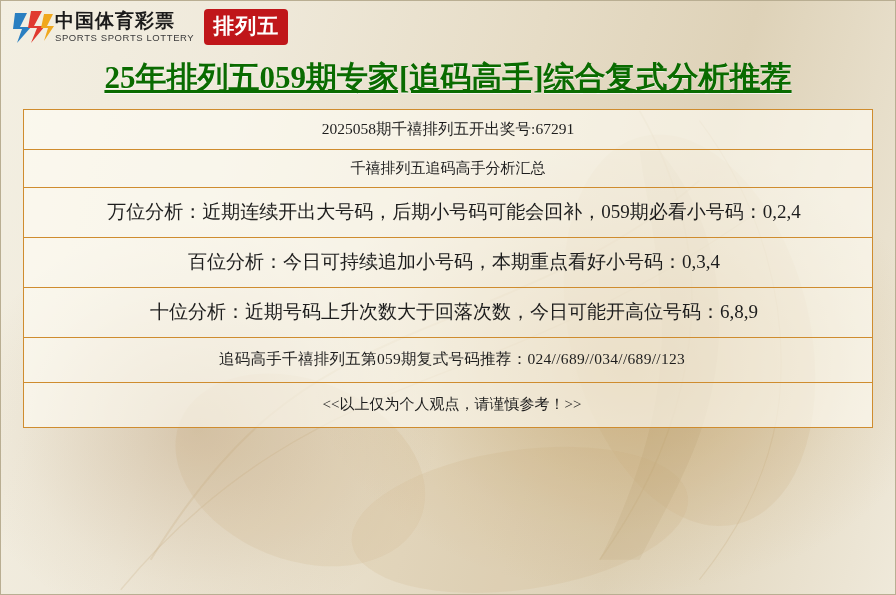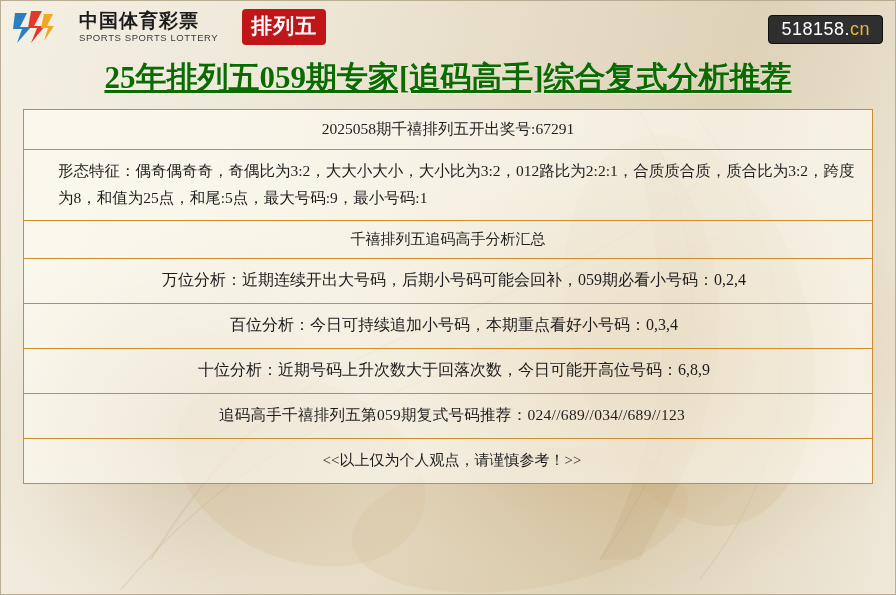--- a/index.html
+++ b/index.html
@@ -33,21 +33,21 @@
   #header {
     position: relative;
     height: 56px;
     padding: 6px 10px 0 10px;
     display: flex;
     align-items: flex-start;
   }
   #logo-block {
     display: flex;
     align-items: center;
-    gap: 24px;
+    gap: 0;
   }
   #logo-mark {
     width: 44px; height: 40px;
     position: relative;
     flex: none;
   }
   #logo-text {
     line-height: 1.05;
   }
   #logo-cn {
@@ -58,20 +58,21 @@
     font-family: "Liberation Sans", sans-serif;
   }
   #logo-en {
     font-size: 9.5px;
     color: #3a3a3a;
     letter-spacing: 0.6px;
     font-family: "Liberation Sans", sans-serif;
     margin-top: 2px;
   }
   #game-badge {
+    margin-left: 10px;
     background: #c0161a;
     color: #fff;
     font-size: 21px;
     font-weight: bold;
     padding: 3px 9px 5px 9px;
     border-radius: 4px;
     letter-spacing: 1px;
     font-family: "Liberation Sans", sans-serif;
     align-self: center;
   }
@@ -125,21 +126,21 @@
     font-size: 15.5px;
     line-height: 1.72;
     text-align: left;
     padding: 8px 14px 9px 34px;
     text-indent: 0;
   }
   .row-subtitle {
     font-size: 15px;
   }
   .row-analysis {
-    font-size: 16px;
+    font-size: 19px;
     padding: 11px 16px 12px 28px;
   }
   .row-rec {
     font-size: 15.5px;
     padding: 11px 16px 12px 24px;
   }
   .row-note {
     font-size: 15px;
     padding: 12px 16px 13px 24px;
   }
@@ -176,30 +177,26 @@
           <path d="M20 4 L31 4 L23 19 L34 19 L20 36 L26 21 L17 21 Z" fill="#e03a2f"></path>
           <path d="M33 7 L42 7 L36 19 L43 19 L33 34 L37 21 L30 21 Z" fill="#f0a81e"></path>
         </svg>
       </div>
       <div id="logo-text">
         <div id="logo-cn">中国体育彩票</div>
         <div id="logo-en">SPORTS SPORTS LOTTERY</div>
       </div>
       <div id="game-badge">排列五</div>
     </div>
-    <div id="site-tag">
-      <span class="dom-name">518158.</span><span class="dom-tld">cn</span>
-    </div>
   </div>
 
   <div id="main-title">25年排列五059期专家[追码高手]综合复式分析推荐</div>
 
   <div id="panel">
     <div class="row row-draw">2025058期千禧排列五开出奖号:67291</div>
-    <div class="row row-features">形态特征：偶奇偶奇奇，奇偶比为3:2，大大小大小，大小比为3:2，012路比为2:2:1，合质质合质，质合比为3:2，跨度为8，和值为25点，和尾:5点，最大号码:9，最小号码:1</div>
     <div class="row row-subtitle">千禧排列五追码高手分析汇总</div>
     <div class="row row-analysis">万位分析：近期连续开出大号码，后期小号码可能会回补，059期必看小号码：0,2,4</div>
     <div class="row row-analysis">百位分析：今日可持续追加小号码，本期重点看好小号码：0,3,4</div>
     <div class="row row-analysis">十位分析：近期号码上升次数大于回落次数，今日可能开高位号码：6,8,9</div>
     <div class="row row-rec nums">追码高手千禧排列五第059期复式号码推荐：024//689//034//689//123</div>
     <div class="row row-note">&lt;&lt;以上仅为个人观点，请谨慎参考！&gt;&gt;</div>
   </div>
 
 </div>
 

